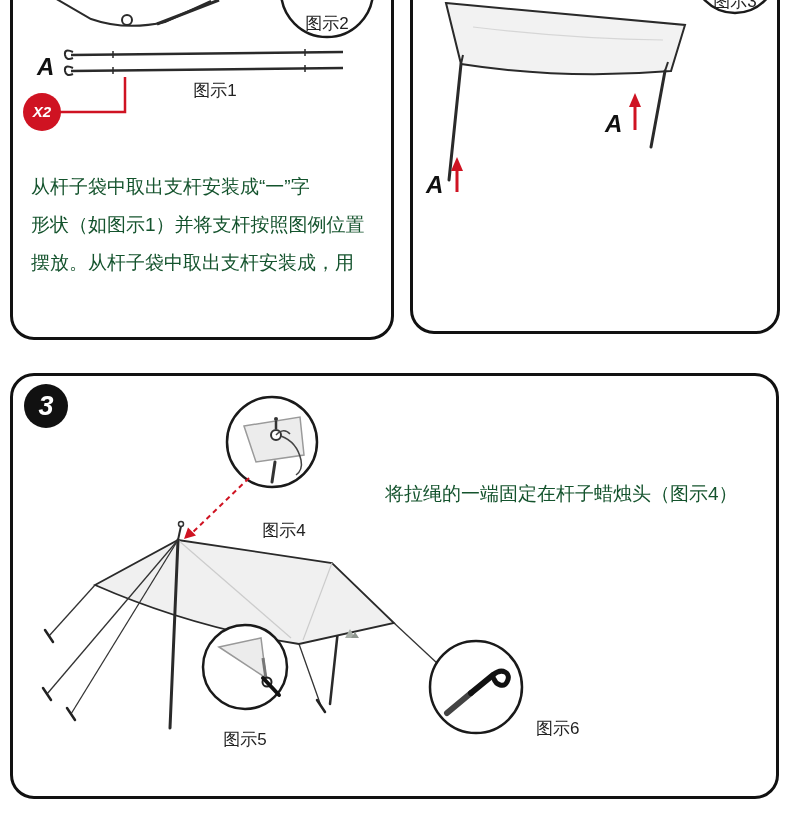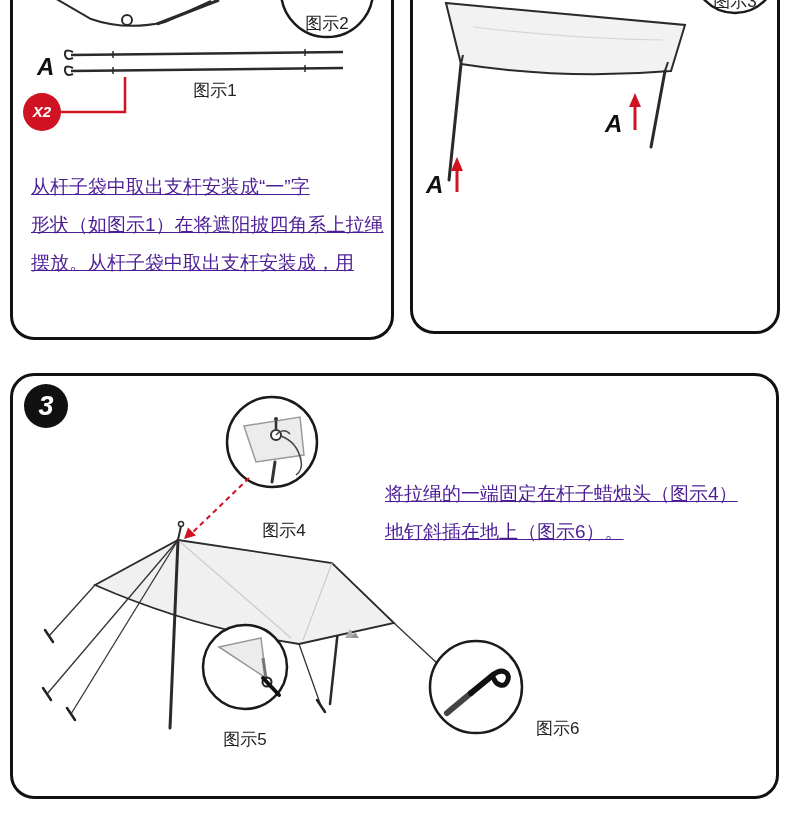--- a/index.html
+++ b/index.html
@@ -8,21 +8,21 @@
     font-family:"Liberation Sans",sans-serif;color:#222;
   }
   .panel{
     position:absolute;border:3px solid #111;border-radius:24px;background:#fff;
     box-sizing:border-box;
   }
   .panel-top-left{left:10px;top:-26px;width:384px;height:366px;}
   .panel-top-right{left:410px;top:-26px;width:370px;height:360px;}
   .panel-bottom{left:10px;top:373px;width:769px;height:426px;}
   .diagram{position:absolute;left:0;top:0;}
-  .para{position:absolute;font-size:19px;line-height:38px;color:#4c1d95;text-decoration:underline;}
+  .para{position:absolute;font-size:19px;line-height:38px;color:#14532d;}
   .para .line{white-space:nowrap;}
   .fig-label{font-size:17px;fill:#222;}
   .a-marker{font-size:24px;font-weight:bold;font-style:italic;fill:#111;}
   .badge-text{font-size:15px;font-weight:bold;font-style:italic;fill:#fff;}
   .step-badge{
     position:absolute;left:11px;top:8px;width:44px;height:44px;border-radius:50%;
     background:#111;color:#fff;display:flex;align-items:center;justify-content:center;
     font-weight:bold;font-style:italic;font-size:27px;
   }
 </style>
@@ -61,21 +61,21 @@
       <text class="fig-label" x="202" y="101" text-anchor="middle">图示1</text>
 
       <g>
         <path d="M47,117 H112 V82" fill="none" stroke="#cf1322" stroke-width="2.5"></path>
         <circle cx="29" cy="117" r="19" fill="#cf1322"></circle>
         <text class="badge-text" x="29" y="122" text-anchor="middle">X2</text>
       </g>
     </svg>
     <div class="para" style="left:18px;top:191px;width:352px;">
       <div class="line">从杆子袋中取出支杆安装成“一”字</div>
-      <div class="line">形状（如图示1）在将遮阳披四角系上拉绳</div>
+      <div class="line">形状（如图示1）并将支杆按照图例位置</div>
       <div class="line">摆放。从杆子袋中取出支杆安装成，用</div>
     </div>
   </section>
 
   <section class="panel panel-top-right">
     <svg class="diagram" width="364" height="235" viewBox="0 0 364 235">
 
       <g>
         <path d="M33,26 L272,48 L258,94 Q150,103 48,87 Z" fill="#f2f2f2" stroke="#2a2a2a" stroke-width="2"></path>
         <path d="M60,50 Q160,62 250,63" fill="none" stroke="#d6d6d6" stroke-width="1.2"></path>
@@ -175,17 +175,16 @@
         <circle cx="463" cy="311" r="46" fill="#fff" stroke="#1a1a1a" stroke-width="2.5"></circle>
         <path d="M434,337 L458,317" fill="none" stroke="#444" stroke-width="6" stroke-linecap="round"></path>
         <path d="M458,317 L480,299" fill="none" stroke="#111" stroke-width="6" stroke-linecap="round"></path>
         <path d="M480,299 C489,291 499,297 494,306 C491,312 483,309 481,303" fill="none" stroke="#111" stroke-width="5" stroke-linecap="round"></path>
         <text class="fig-label" x="523" y="358" text-anchor="start">图示6</text>
       </g>
     </svg>
 
     <div class="para" style="left:372px;top:99px;width:382px;">
       <div class="line">将拉绳的一端固定在杆子蜡烛头（图示4）</div>
-      <div class="line">地钉斜插在地上（图示6）。</div>
     </div>
   </section>
 
 </div>
 
 </body></html>

